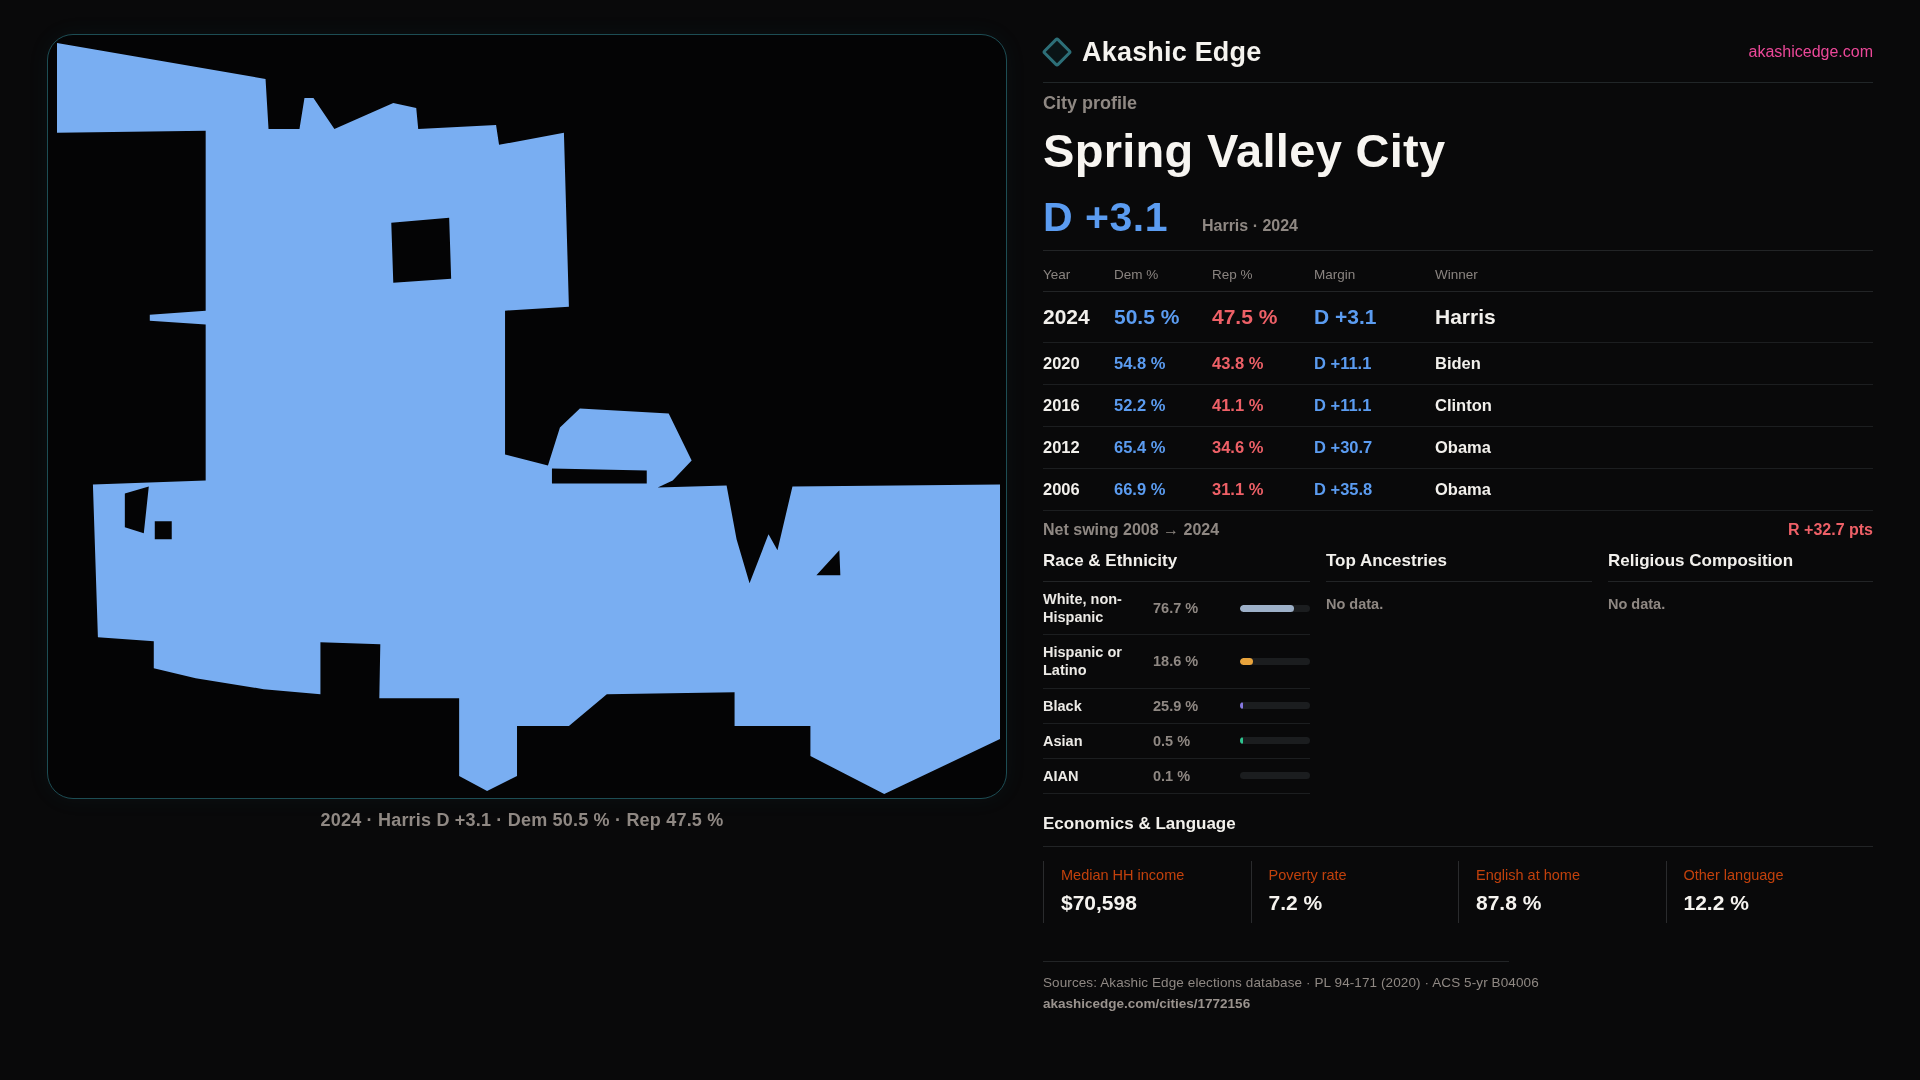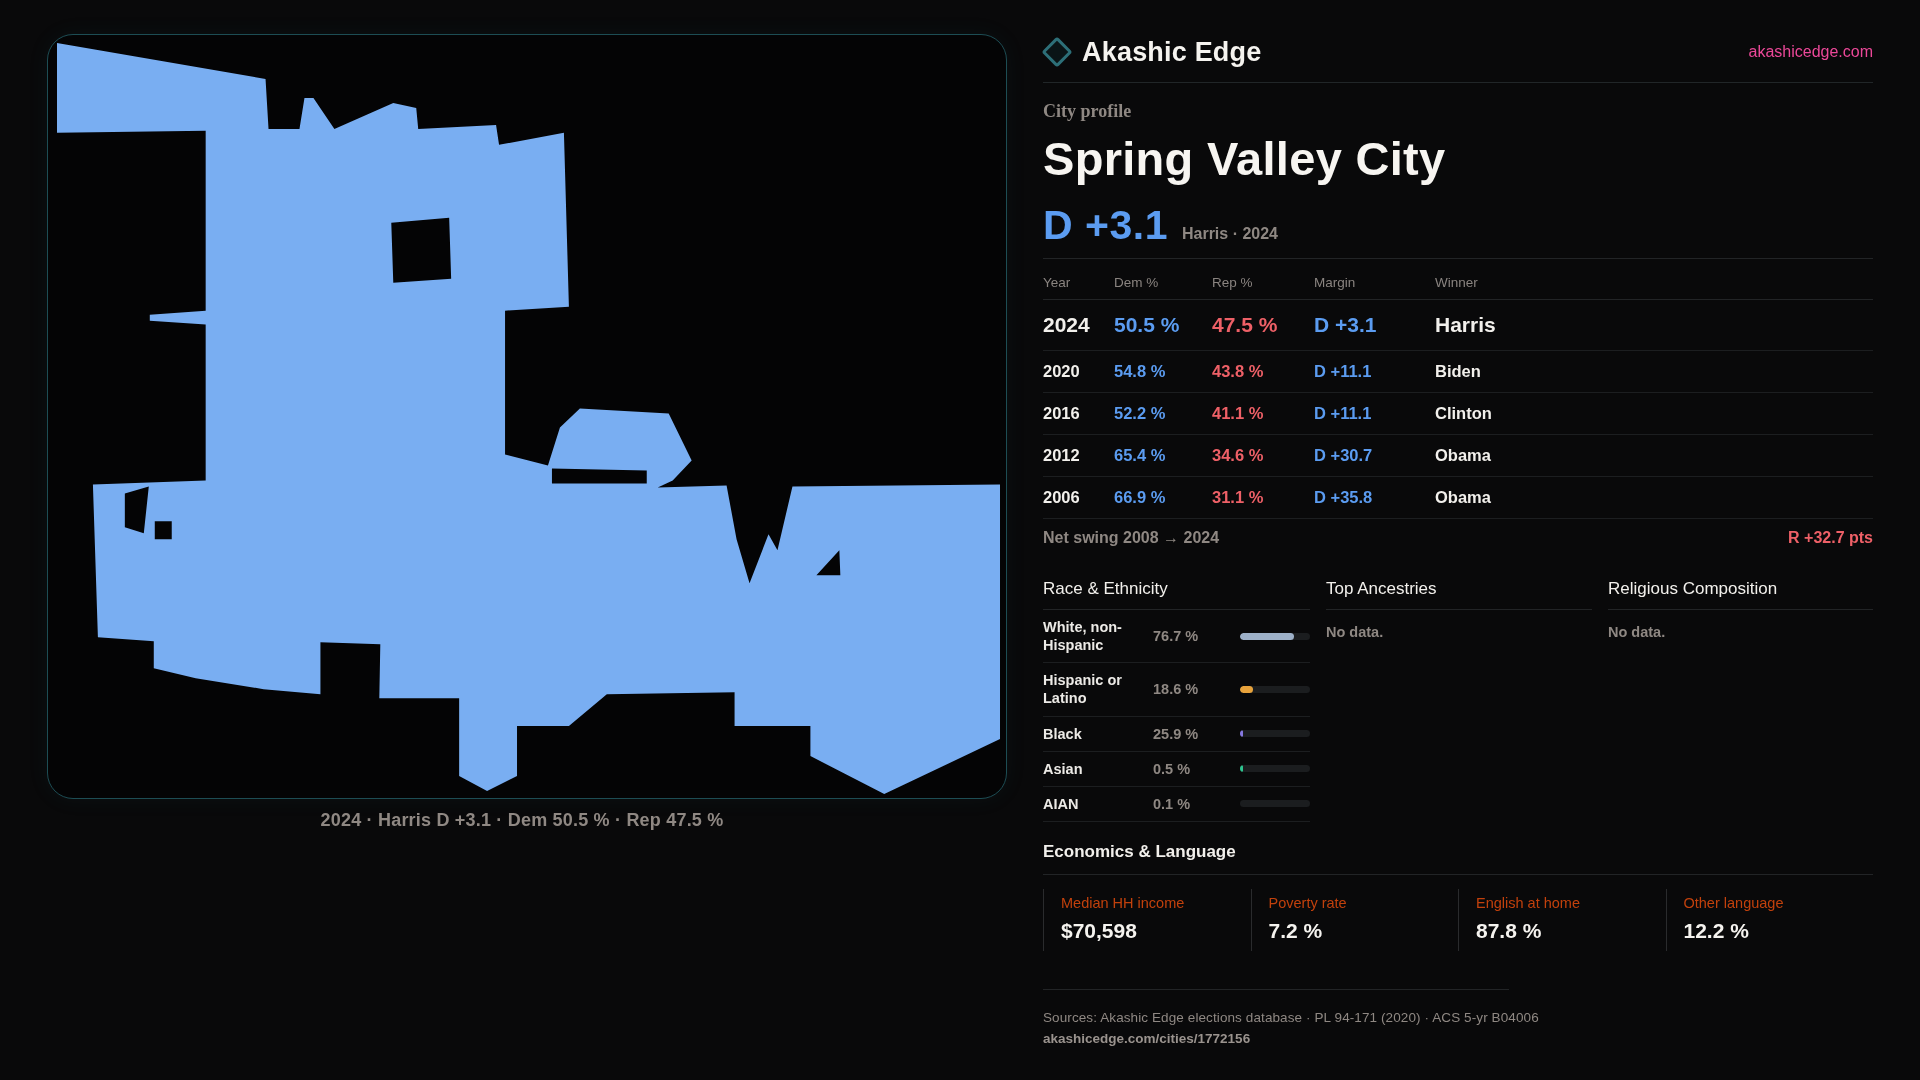--- a/index.html
+++ b/index.html
@@ -29,27 +29,27 @@
   .right { position:absolute; left:1043px; top:30px; width:830px; }
   .brand-row { display:flex; align-items:center; height:44px; }
   .brand-mark {
     width:22px; height:22px; border:3px solid #2d6f78; background:#0a1416;
     transform:rotate(45deg); border-radius:3px; margin:0 14px 0 3px; flex:0 0 auto;
   }
   .brand-name { font-size:27px; font-weight:700; color:#f5f3ef; letter-spacing:.2px; }
   .brand-domain { margin-left:auto; font-size:16px; font-weight:400; color:#ec4899; text-decoration:none; }
   .hdr-divider { border:none; border-top:1px solid #212628; margin:8px 0 0 0; }
 
-  .kicker { margin-top:18px; font-size:18px; font-weight:700; color:#8f8883;font-family:Liberation Serif, serif; }
+  .kicker { margin-top:10px; font-size:18px; font-weight:700; color:#8f8883; }
   .city-title { margin-top:9px; font-size:47px; font-weight:700; color:#f7f5f1; letter-spacing:.3px; }
   .meta-line { margin-top:12px; font-size:18px; font-weight:700; color:#8f8883; }
 
   .headline { margin-top:16px; display:flex; align-items:baseline; gap:14px; }
   .headline-margin { font-size:41px; font-weight:700; color:#5b9cf1; letter-spacing:.5px; }
-  .headline-note { font-size:16px; font-weight:700; color:#8f8883; }
+  .headline-note { font-size:16px; font-weight:700; color:#8f8883;margin-left:20px; }
 
   .table-title { margin-top:14px; font-size:18px; font-weight:700; color:#f2f0ec; }
   .divider { border:none; border-top:1px solid #222426; }
   .tbl { margin-top:12px; }
   .tbl-row {
     display:grid; grid-template-columns:71px 98px 102px 121px auto;
     align-items:center;
   }
   .tbl-head { color:#8a8480; font-size:13.5px; font-weight:400; padding:4px 0 9px 0; border-bottom:1px solid #222426; }
   .tbl-r { font-size:16.5px; font-weight:700; padding:11px 0; border-bottom:1px solid #1c1e20; }
@@ -58,39 +58,39 @@
   .c-dem { color:#5b9cf1; }
   .c-rep { color:#ee6067; }
   .c-margin { color:#5b9cf1; }
   .c-winner { color:#f2f0ec; }
 
   .netswing { display:flex; justify-content:space-between; align-items:center; padding:10px 0 0 0; }
   .netswing-label { color:#8f8883; font-size:16px; font-weight:700; }
   .netswing-value { color:#ee6067; font-size:16px; font-weight:700; }
 
   .demo-grid { margin-top:12px; display:grid; grid-template-columns:267px 266px 265px; gap:16px; }
-  .sect-title { font-size:17px; font-weight:400; color:#f2f0ec; padding-bottom:10px; border-bottom:1px solid #222426;margin-top:20px; }
+  .sect-title { font-size:17px; font-weight:700; color:#f2f0ec; padding-bottom:10px; border-bottom:1px solid #222426; }
   .race-row {
     display:grid; grid-template-columns:110px 82px 75px; align-items:center;
     padding:8px 0; border-bottom:1px solid #1c1e20; min-height:33px;
   }
   .race-label { font-size:14.5px; font-weight:700; color:#eceae6; line-height:1.25; }
   .race-value { font-size:14.5px; font-weight:700; color:#8f8883; }
   .race-track { width:70px; height:7px; background:#1b1d1f; border-radius:4px; overflow:hidden; justify-self:end; }
   .race-fill { height:7px; border-radius:4px; }
   .nodata { margin-top:14px; font-size:14.5px; font-weight:700; color:#8f8883; }
 
   .econ-title { margin-top:20px; font-size:17px; font-weight:700; color:#f2f0ec; padding-bottom:12px; border-bottom:1px solid #222426; }
   .econ-grid { margin-top:14px; display:grid; grid-template-columns:repeat(4,1fr); }
   .econ-card { border-left:1px solid #2a2b2d; padding:6px 0 8px 17px; }
   .econ-label { font-size:14.5px; font-weight:400; color:#c2410c; }
   .econ-value { margin-top:8px; font-size:21px; font-weight:700; color:#f5f3ef; }
 
   .foot-divider { border:none; border-top:1px solid #222426; margin-top:38px; width:466px; }
-  .src-line { margin-top:20px; font-size:13.5px; color:#8f8883; letter-spacing:.1px; }
+  .src-line { margin-top:13px; font-size:13.5px; color:#8f8883; letter-spacing:.1px; }
   .src-link { display:inline-block; margin-top:6px; font-size:13.5px; font-weight:700; color:#9a938e; text-decoration:none; }
 </style>
 </head>
 <body>
 
 <div class="map-panel">
   <svg viewBox="0 0 960 764" preserveAspectRatio="none">
     <path id="city-shape" fill-rule="evenodd" d="
       M9 8 L218 44 L221 94 L252 94 L257 63 L266 63 L287 94
       L346 68 L369 73 L371 94 L449 90 L452 110 L517 98

